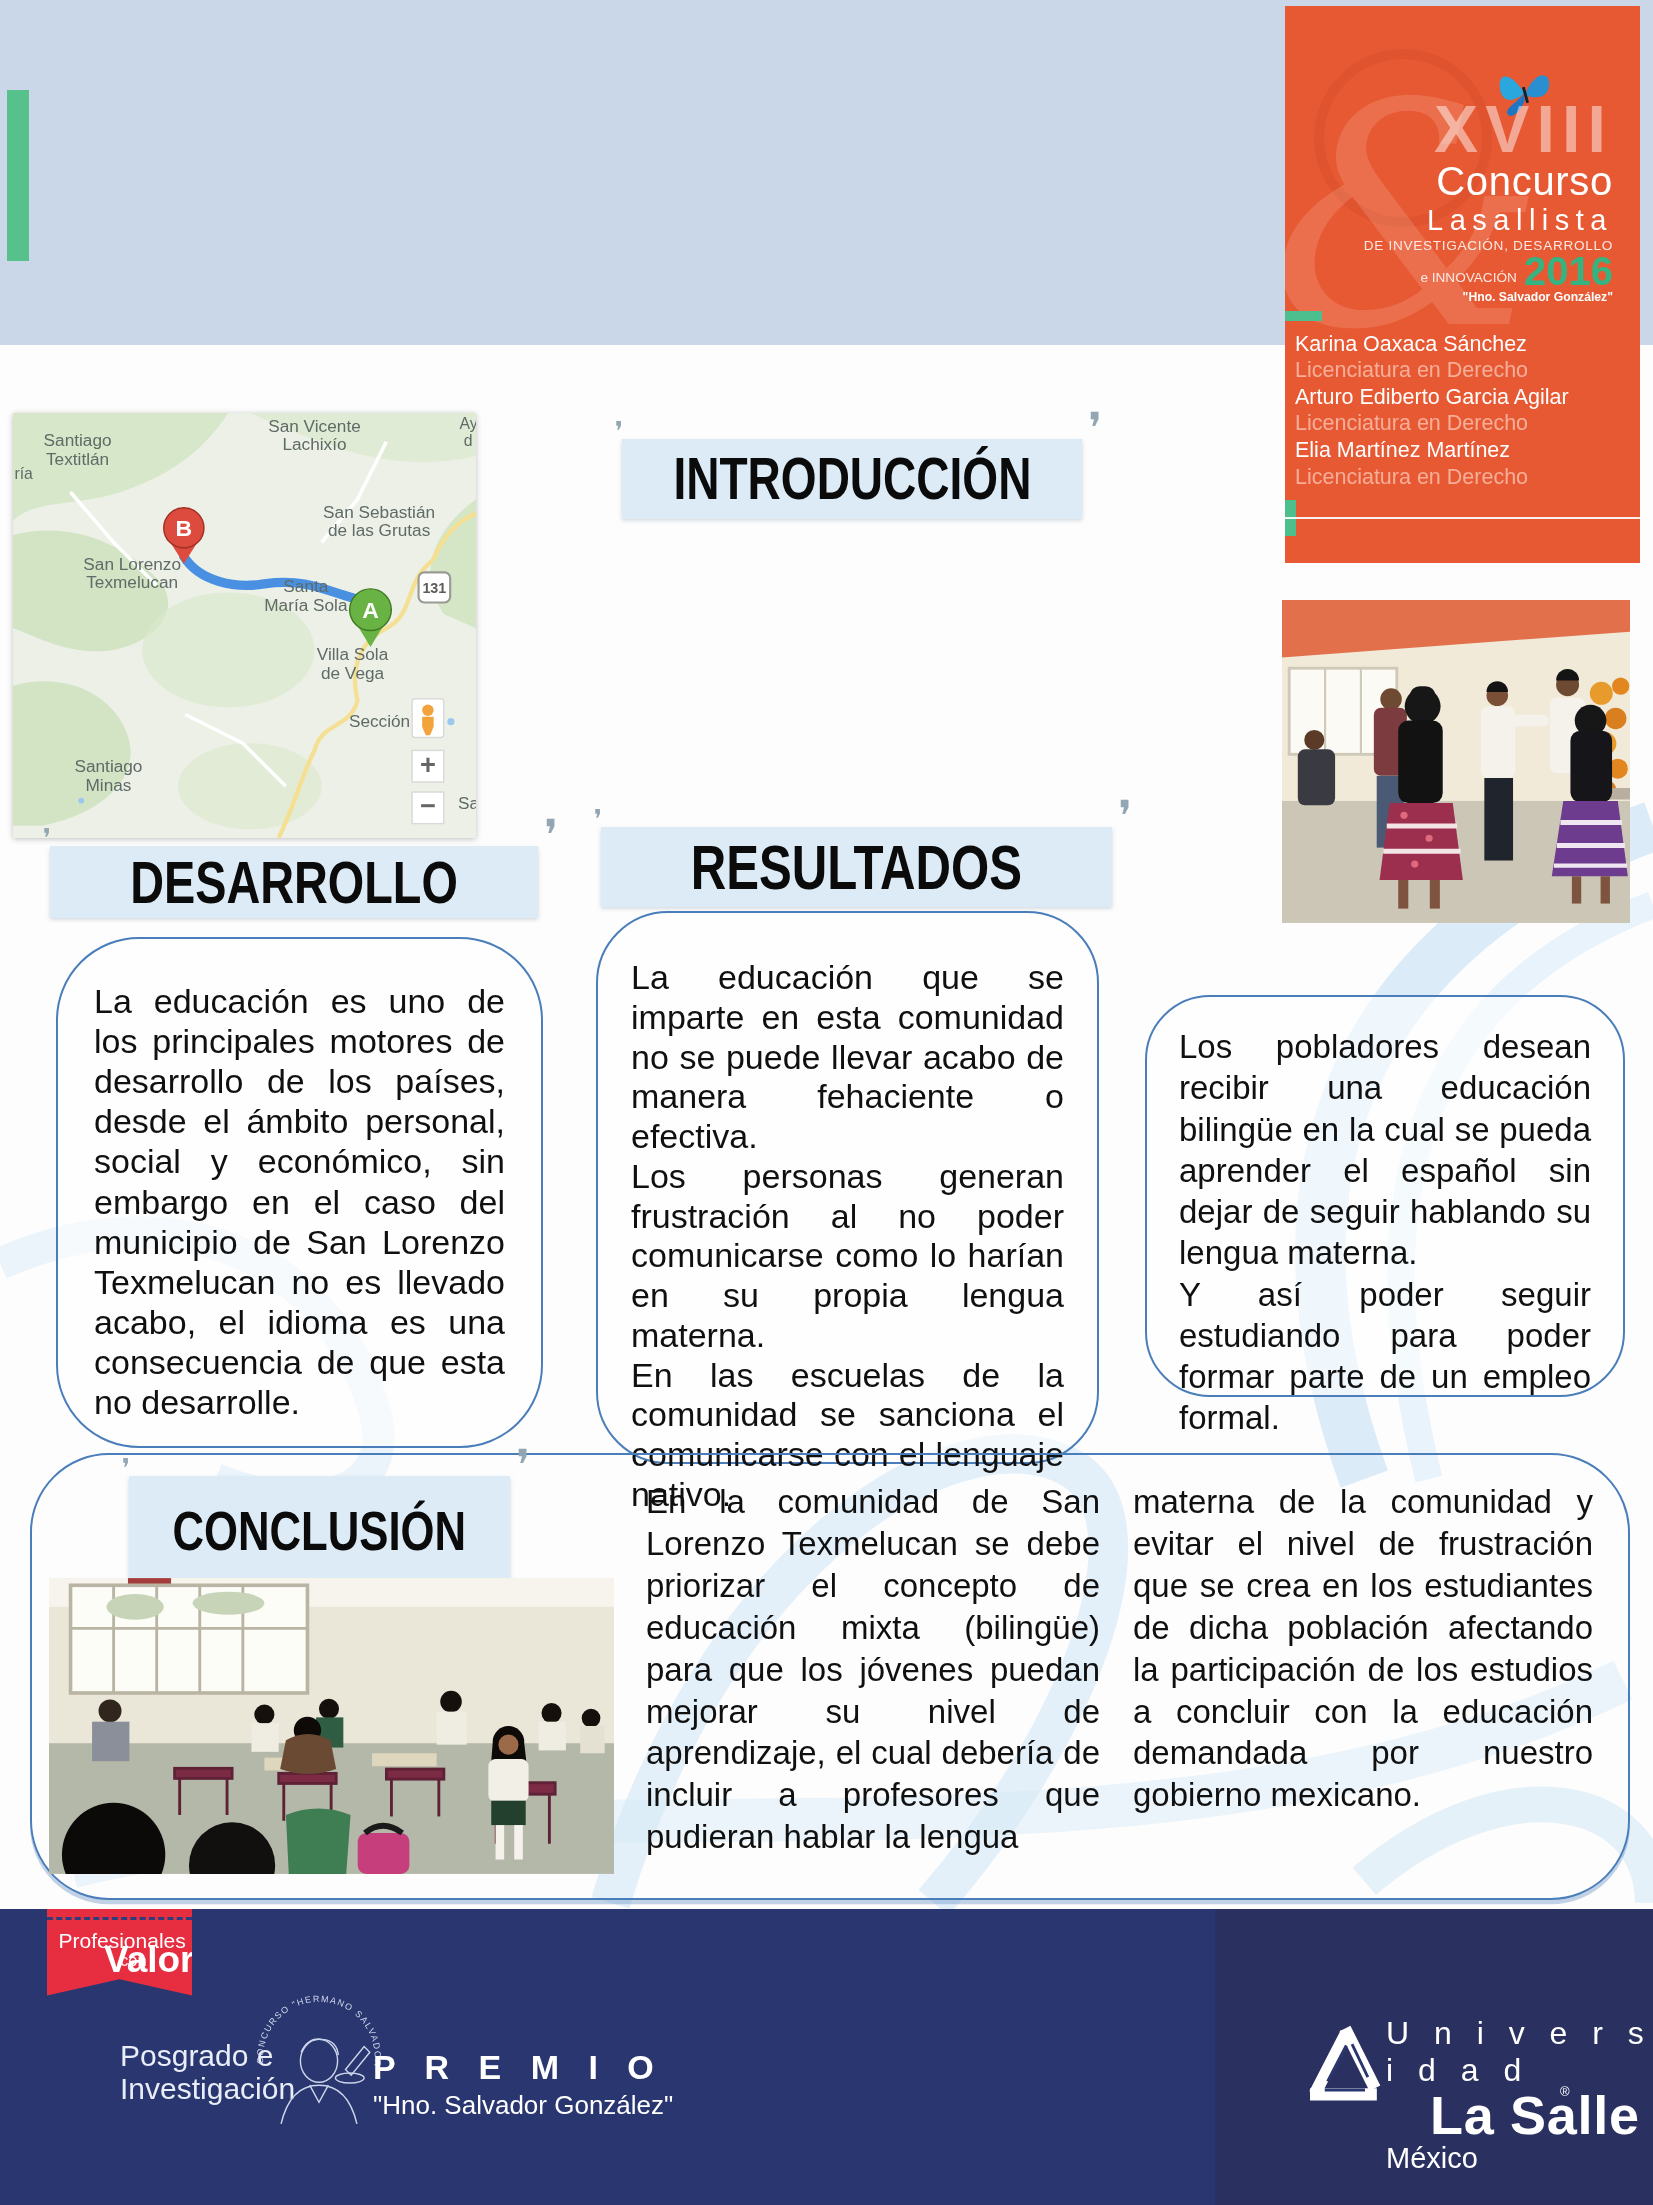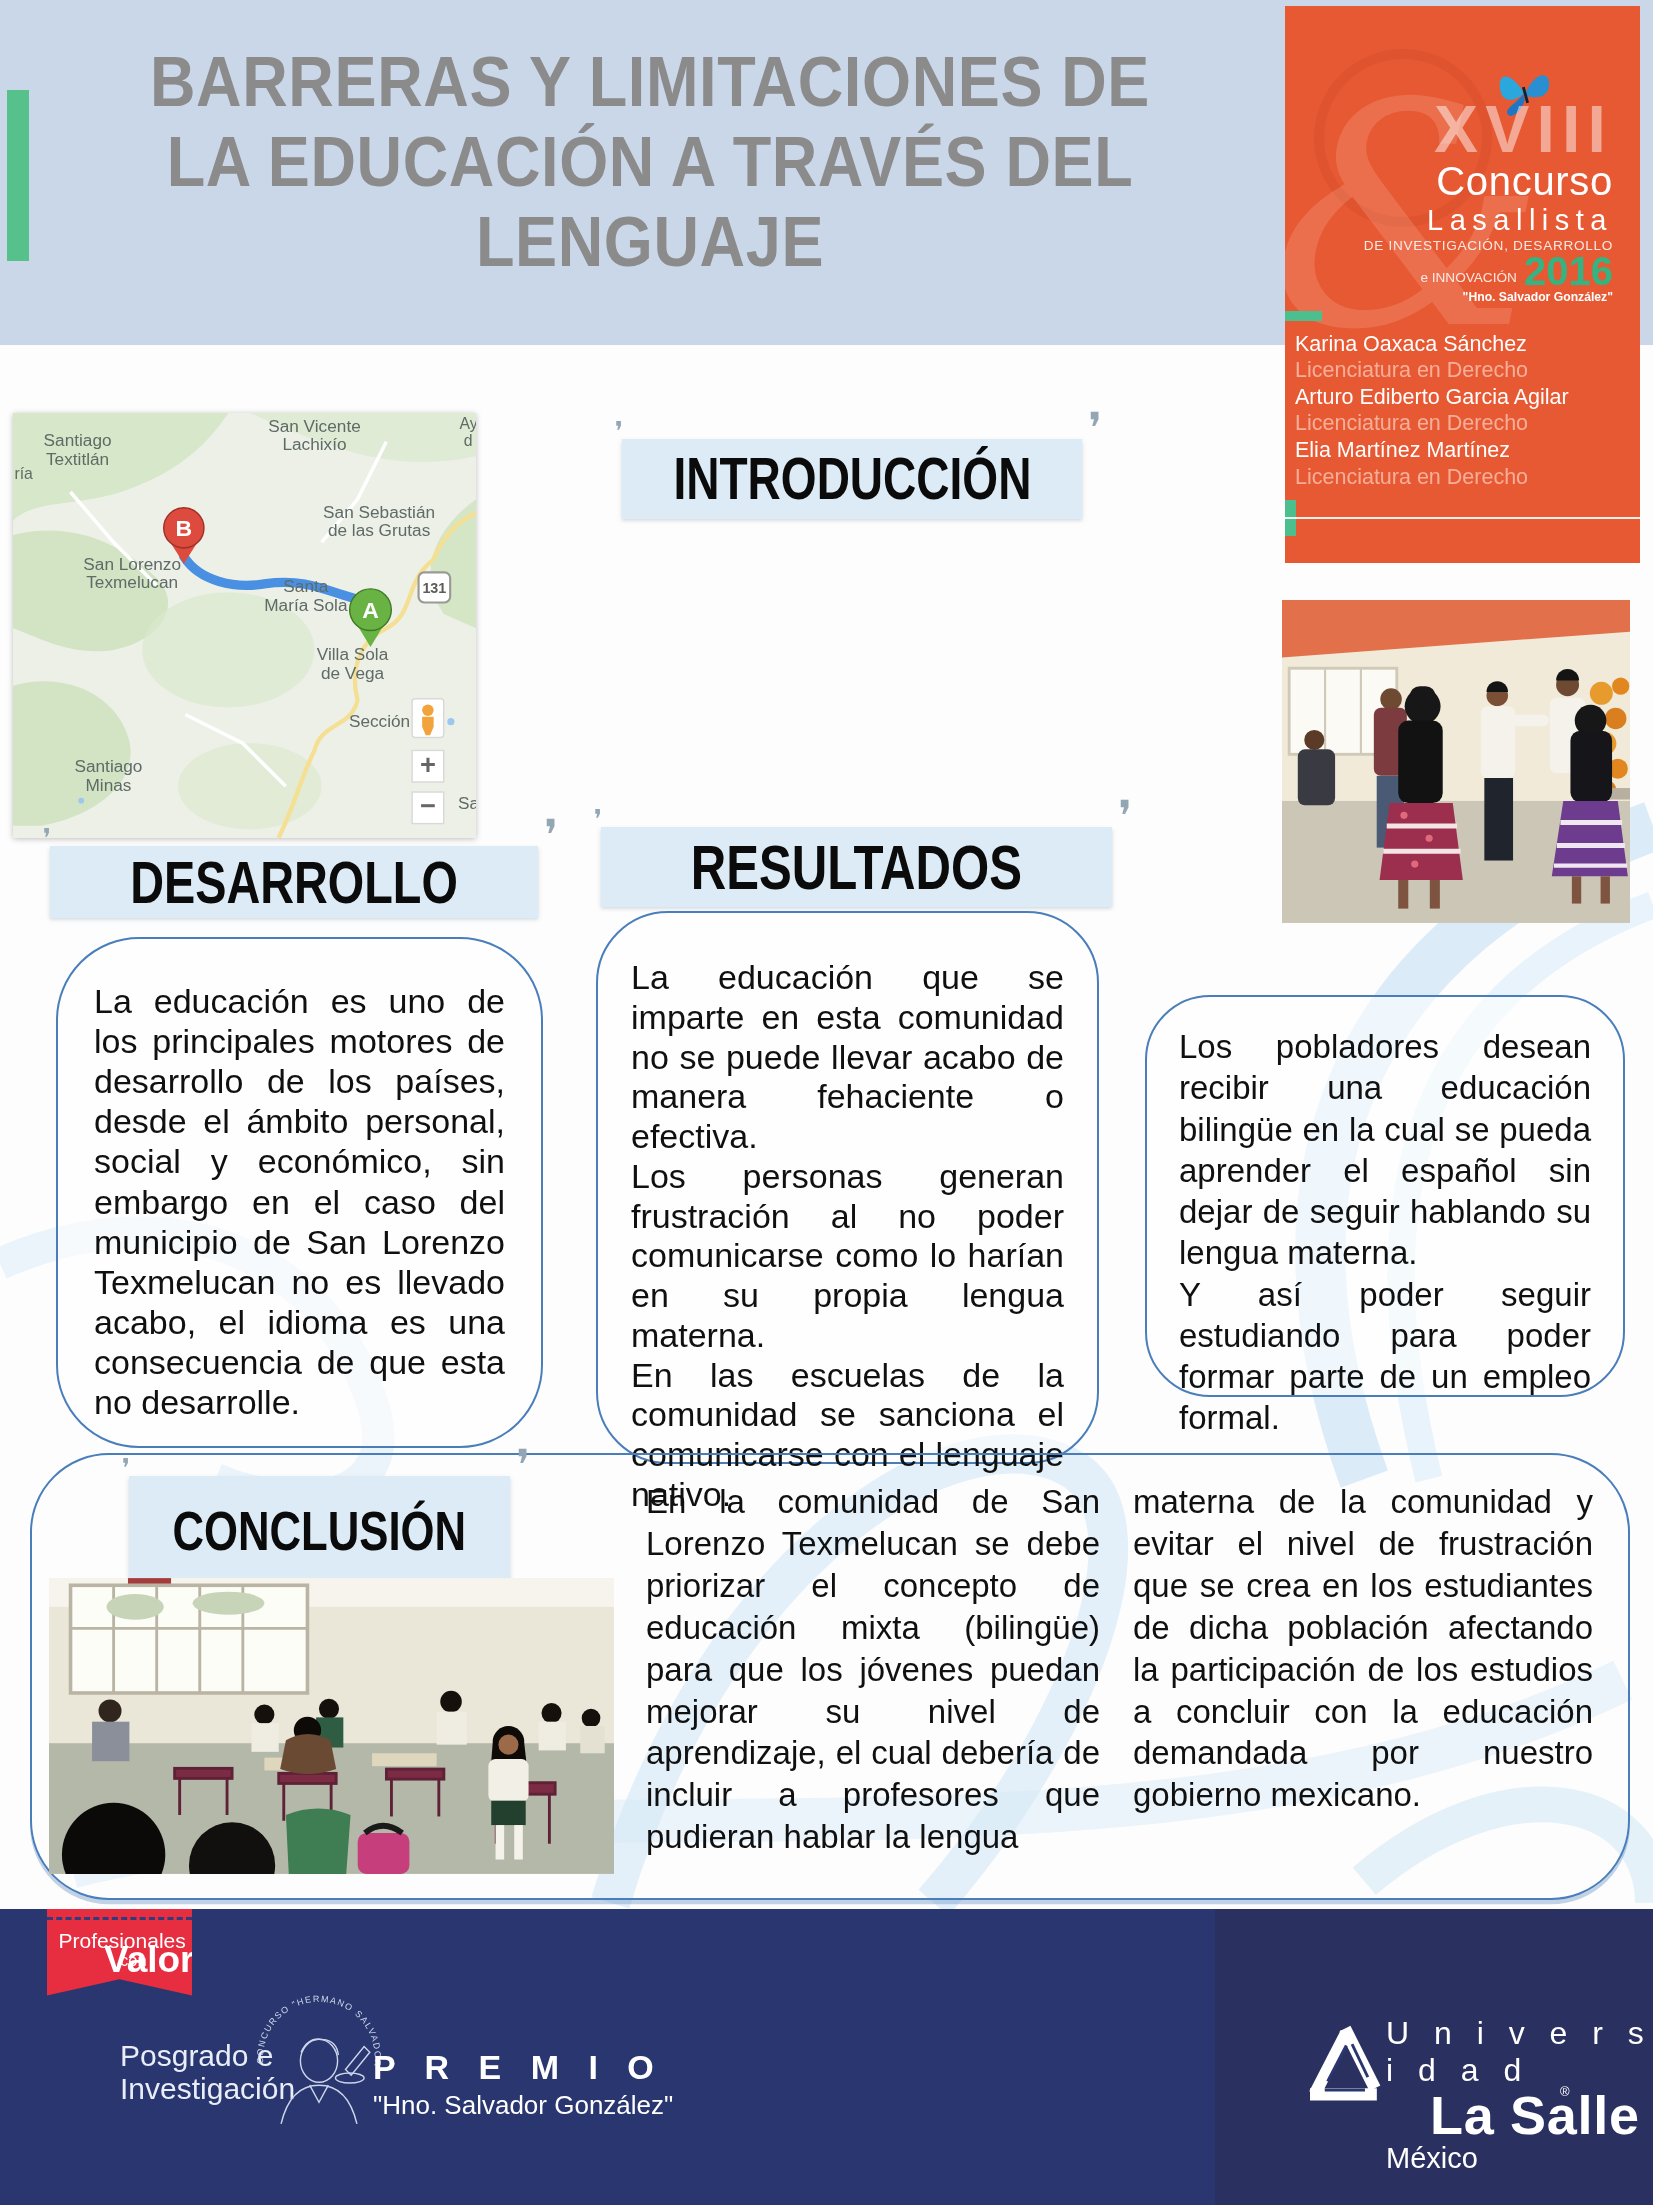--- a/index.html
+++ b/index.html
@@ -69,25 +69,20 @@
     <path d="M2302,1150 C1900,1300 1740,1620 1900,2060" fill="none" stroke="#cfe6f5" stroke-width="70" opacity="0.75"></path>
     <path d="M2302,1260 C2010,1370 1880,1620 1990,2060" fill="none" stroke="#e2f0fa" stroke-width="38" opacity="0.8"></path>
     <path d="M850,2650 C1000,2150 1350,1950 1500,2050 C1610,2130 1500,2420 1300,2650" fill="none" stroke="#d8eaf7" stroke-width="55" opacity="0.7"></path>
     <path d="M0,1760 C250,1650 460,1760 520,1960 C560,2090 420,2110 300,2060" fill="none" stroke="#dcedf8" stroke-width="45" opacity="0.55"></path>
     <path d="M100,2600 C700,2450 1600,2660 2260,2340" fill="none" stroke="#d4e9f6" stroke-width="60" opacity="0.45"></path>
     <path d="M1900,2620 C2100,2450 2302,2500 2302,2650" fill="none" stroke="#cde5f4" stroke-width="50" opacity="0.5"></path>
   </svg>
 
   <div class="abs banner"></div>
   <div class="abs green-bar"></div>
-  <div class="abs title-wrap">
-    <div class="title-line">BARRERAS Y LIMITACIONES DE</div>
-    <div class="title-line">LA EDUCACIÓN A TRAVÉS DEL</div>
-    <div class="title-line">LENGUAJE</div>
-  </div>
 
   <div class="abs orange">
     <div class="abs gear-decor"></div>
     <div class="abs amp-decor">&amp;</div>
     <svg class="abs" style="left:208px;top:57px;" width="65" height="57" viewBox="0 0 90 80">
       <path d="M42,40 C20,8 4,16 10,40 C14,56 30,54 42,44 Z" fill="#2aa7dd"></path>
       <path d="M42,44 C28,60 16,64 20,72 C26,80 40,66 44,52 Z" fill="#1f77c4"></path>
       <path d="M46,40 C60,10 80,12 78,32 C76,50 58,50 46,46 Z" fill="#2a8fd0"></path>
       <line x1="42" y1="34" x2="48" y2="56" stroke="#123" stroke-width="4"></line>
     </svg>

